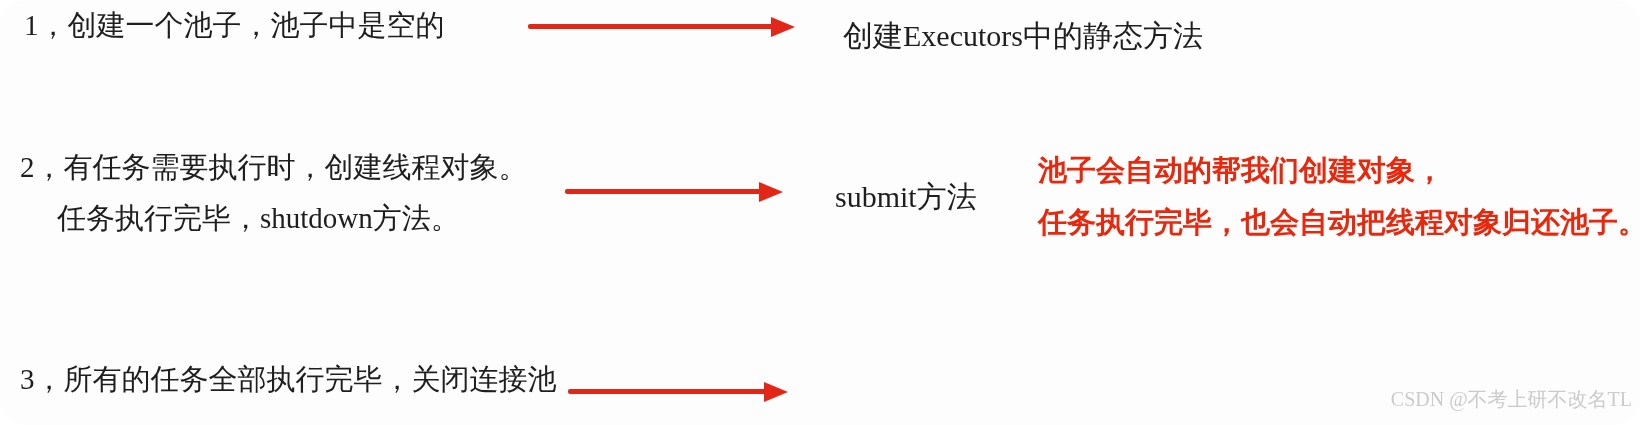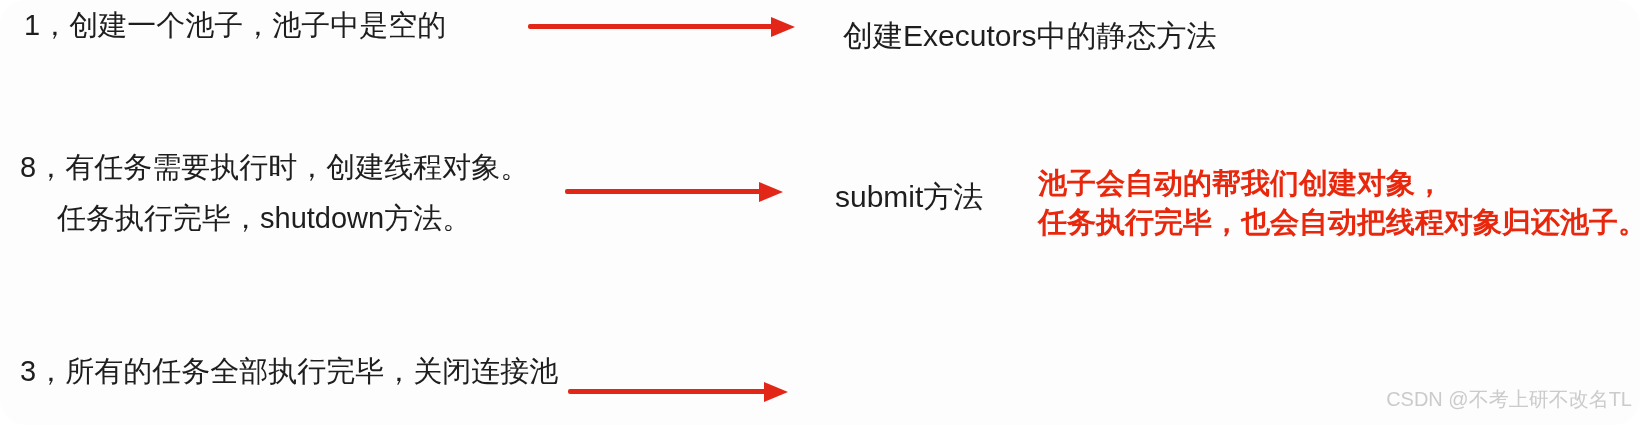--- a/index.html
+++ b/index.html
@@ -1,21 +1,21 @@
 <!DOCTYPE html>
 <html><head>
 <meta charset="utf-8">
 <style>
   html, body { margin: 0; padding: 0; }
   .canvas {
     position: relative;
     width: 1640px;
     height: 425px;
     background: #fdfdfd;
-    font-family: Liberation Sans, sans-serif;
+    font-family: Liberation Serif, serif;
     overflow: hidden;
     border-radius: 26px;
   }
   .txt {
     position: absolute;
     color: #1e1e1e;
     font-size: 29px;
     line-height: 1.1;
     white-space: nowrap;
   }
@@ -65,36 +65,36 @@
 
   <div class="txt" style="left:24px; top:10px;">1，创建一个池子，池子中是空的</div>
 
   <div class="arrow" style="left:528px; top:17px; width:267px;">
     <span class="shaft"></span>
     <span class="head"></span>
   </div>
 
   <div class="txt method" style="left:843px; top:19px;">创建Executors中的静态方法</div>
 
-  <div class="txt" style="left:20px; top:152px;">8，有任务需要执行时，创建线程对象。</div>
+  <div class="txt" style="left:20px; top:152px;">2，有任务需要执行时，创建线程对象。</div>
 
   <div class="txt" style="left:57px; top:203px;">任务执行完毕，shutdown方法。</div>
 
   <div class="arrow" style="left:565px; top:182px; width:218px;">
     <span class="shaft"></span>
     <span class="head"></span>
   </div>
 
   <div class="txt method" style="left:835px; top:180px;">submit方法</div>
 
-  <div class="txt note" style="left:1038px; top:168px;text-align:right;">池子会自动的帮我们创建对象，</div>
+  <div class="txt note" style="left:1038px; top:155px;text-align:right;">池子会自动的帮我们创建对象，</div>
 
   <div class="txt note" style="left:1038px; top:207px;">任务执行完毕，也会自动把线程对象归还池子。</div>
 
-  <div class="txt" style="left:20px; top:356px;">3，所有的任务全部执行完毕，关闭连接池</div>
+  <div class="txt" style="left:20px; top:364px;">3，所有的任务全部执行完毕，关闭连接池</div>
 
   <div class="arrow" style="left:568px; top:382px; width:220px;">
     <span class="shaft"></span>
     <span class="head"></span>
   </div>
 
 
   <div class="watermark">CSDN @不考上研不改名TL</div>
 
 </div>

